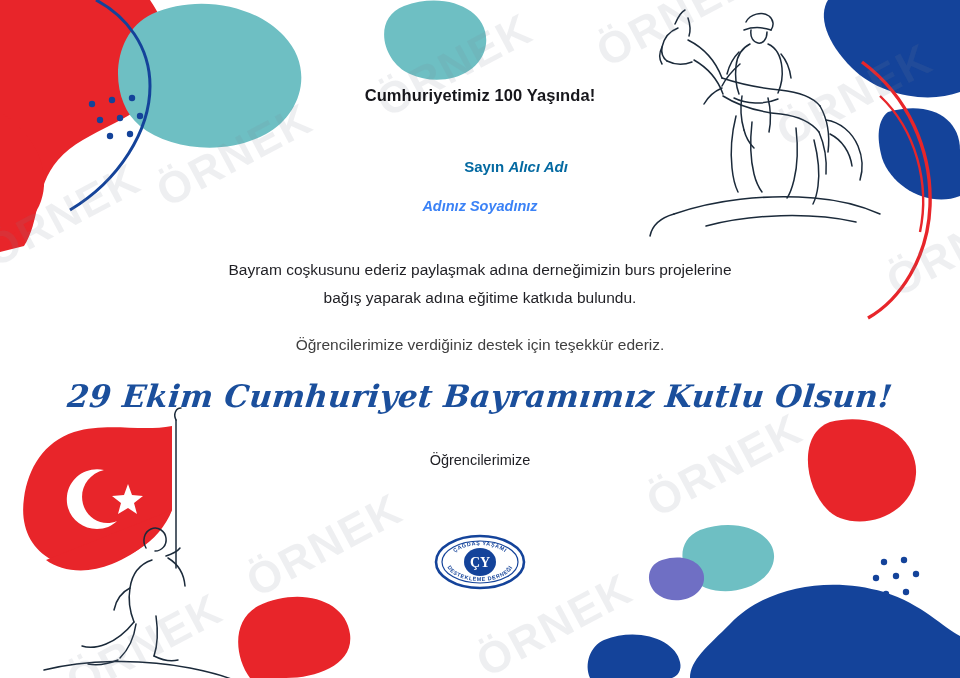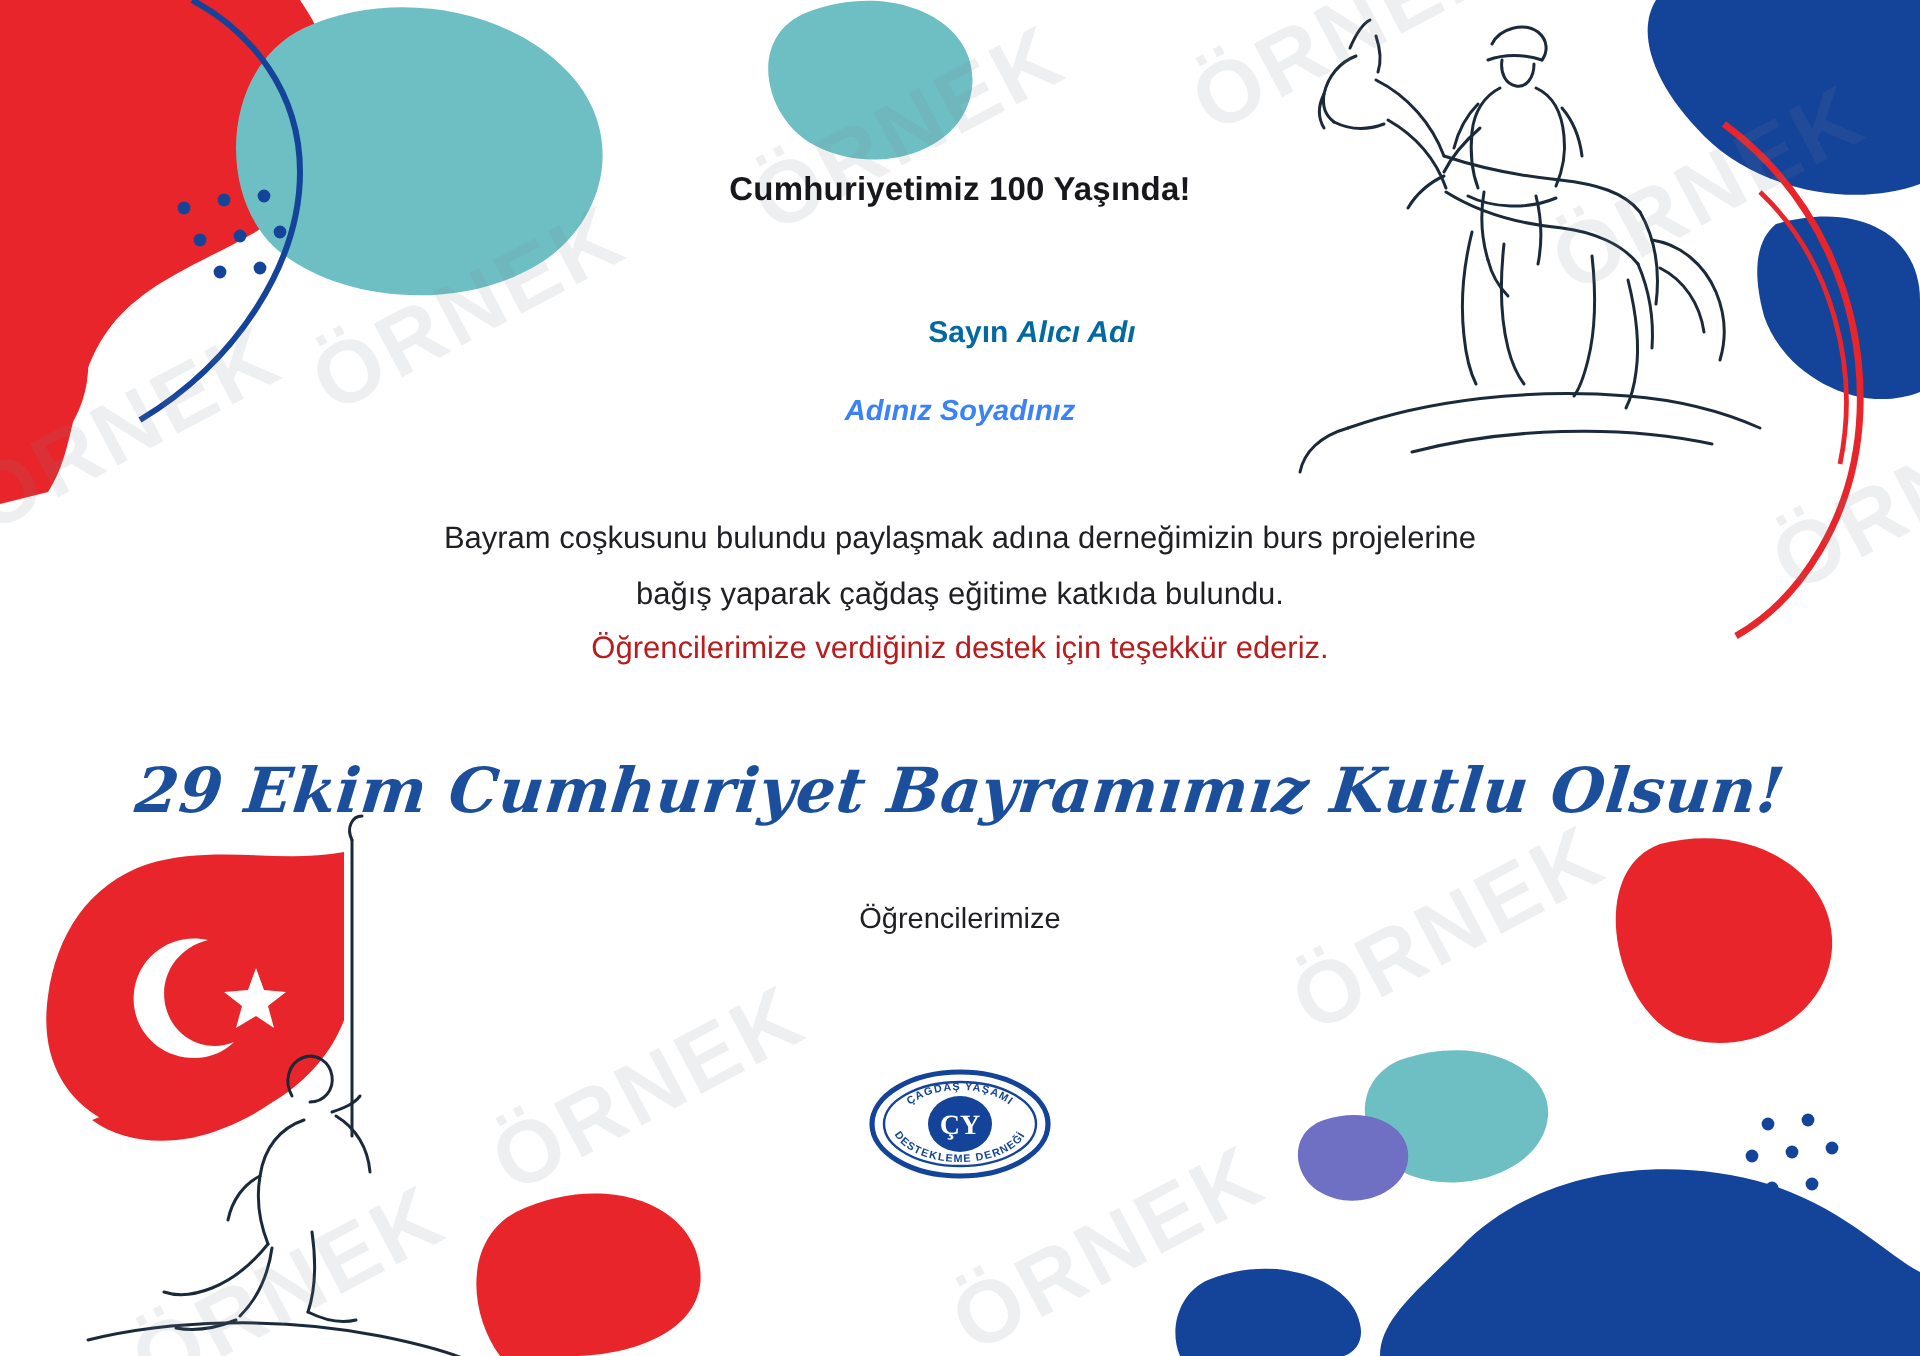--- a/index.html
+++ b/index.html
@@ -85,23 +85,23 @@
     font-style: italic;
     color: #3b82f6;
   }
   .t-body1 {
     top: 256px;
     font-size: 15.5px;
     line-height: 28px;
     color: #1f1f24;
   }
   .t-body2 {
-    top: 316px;
+    top: 336px;
     font-size: 15.5px;
-    color: #b91c1c;
+    color: #404040;
   }
   .t-script {
     top: 378px;
     font-size: 31px;
     font-weight: 700;
     font-style: italic;
     color: #1b4f9c;
     font-family: "DejaVu Serif", serif;
     letter-spacing: .3px;
     transform: skewX(-6deg);
@@ -282,22 +282,22 @@
     <div class="line t-head">Cumhuriyetimiz 100 Yaşında!</div>
 
     <div class="line t-sayin">
       <span>Sayın</span>
       <em>Alıcı Adı</em>
     </div>
 
     <div class="line t-ad">Adınız Soyadınız</div>
 
     <div class="line t-body1">
-      <div>Bayram coşkusunu bulundu paylaşmak adına derneğimizin burs projelerine</div>
-      <div>bağış yaparak çağdaş eğitime katkıda bulundu.</div>
+      <div>Bayram coşkusunu ederiz paylaşmak adına derneğimizin burs projelerine</div>
+      <div>bağış yaparak adına eğitime katkıda bulundu.</div>
     </div>
 
     <div class="line t-body2">Öğrencilerimize verdiğiniz destek için teşekkür ederiz.</div>
 
     <div class="line t-script">29 Ekim Cumhuriyet Bayramımız Kutlu Olsun!</div>
 
     <div class="line t-saygi">Öğrencilerimize</div>
 
   </div>
 

